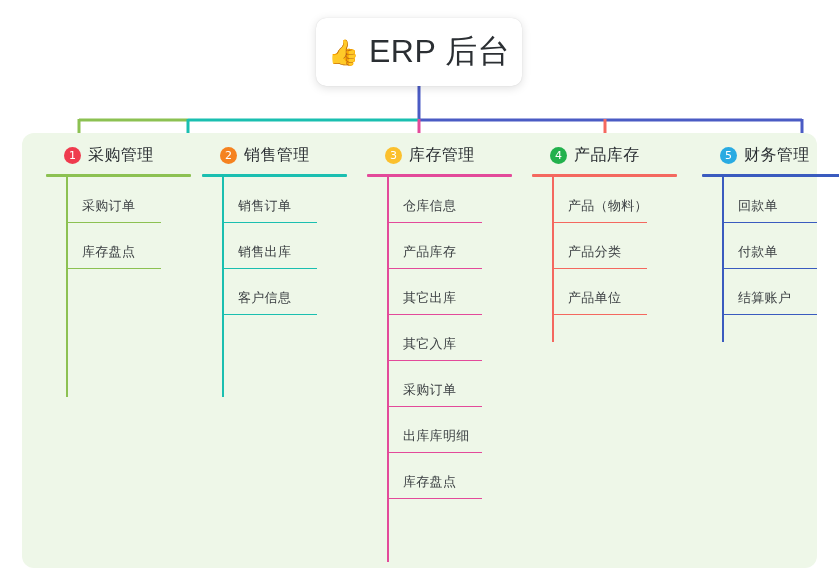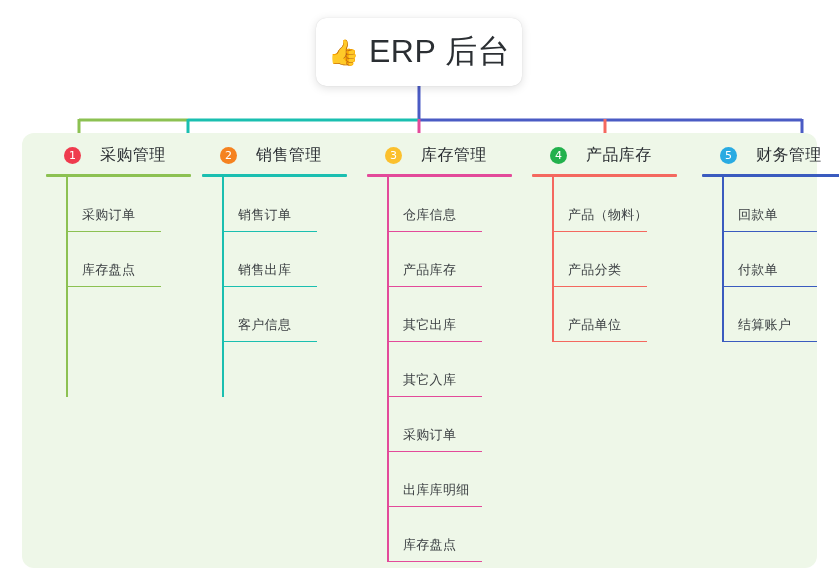--- a/index.html
+++ b/index.html
@@ -81,21 +81,20 @@
     line-height: 17px;
     text-align: center;
     flex: 0 0 auto;
     font-family: "DejaVu Sans", sans-serif;
   }
   .col-title {
     font-size: 16px;
     color: #2b2f33;
     white-space: nowrap;
     letter-spacing: 0.4px;
-    margin-left: 12px;
   }
   .head-rule {
     height: 3px;
     width: 145px;
     margin-left: 2px;
     margin-top: 6px;
     border-radius: 1px;
   }
 
   .items {
@@ -104,21 +103,21 @@
     padding-top: 0px;
   }
   .spine {
     position: absolute;
     left: 0px;
     top: 0px;
     width: 1.5px;
   }
   .item {
     position: relative;
-    height: 55px;
+    height: 46px;
     box-sizing: border-box;
     padding-left: 20px;
     text-decoration: underline;
   }
   .item-label {
     position: absolute;
     left: 16px;
     bottom: 8px;
     font-size: 13px;
     color: #3c4043;

